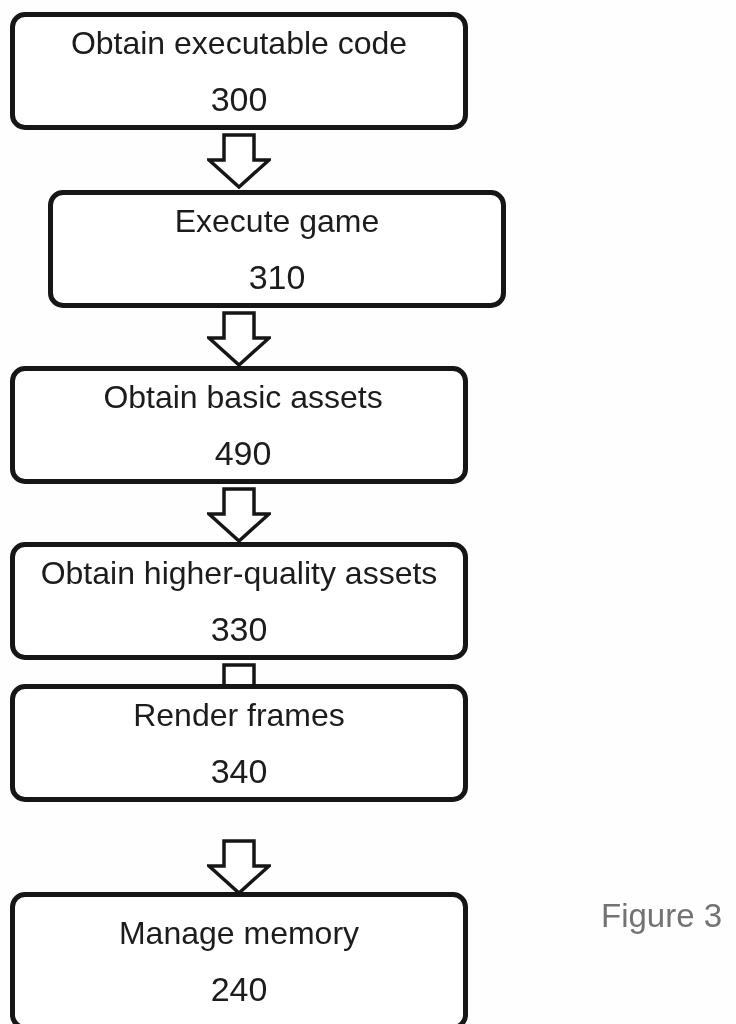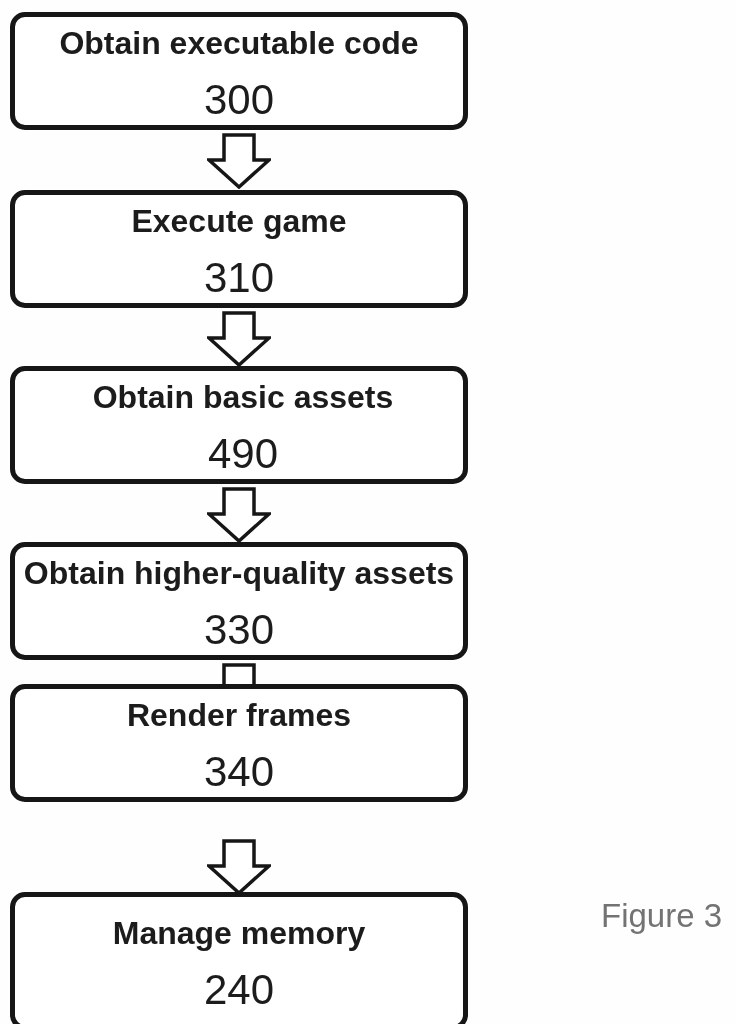--- a/index.html
+++ b/index.html
@@ -29,24 +29,23 @@
     flex-direction: column;
     align-items: center;
     justify-content: center;
     gap: 19px;
   }
   .node-label {
     font-size: 32px;
     line-height: 37px;
     white-space: nowrap;
     color: #1c1c1c;
-    font-weight: bold;
   }
   .node-number {
-    font-size: 42px;
+    font-size: 34px;
     line-height: 37px;
     color: #1c1c1c;
   }
   .down-arrow {
     position: absolute;
     left: 207px;
     width: 64px;
     height: 56px;
   }
   .figure-label {
@@ -66,21 +65,21 @@
 
   <div class="flow-node" style="top:12px;">
     <span class="node-label">Obtain executable code</span>
     <span class="node-number">300</span>
   </div>
 
   <svg class="down-arrow" style="top:133px;" viewBox="0 0 64 56">
     <path d="M17 2 L47 2 L47 27 L62 27 L32 54 L2 27 L17 27 Z" fill="#ffffff" stroke="#161616" stroke-width="3.5" stroke-linejoin="miter"></path>
   </svg>
 
-  <div class="flow-node" style="top:190px;">
+  <div class="flow-node" style="top:190px;margin-left:38px;">
     <span class="node-label">Execute game</span>
     <span class="node-number">310</span>
   </div>
 
   <svg class="down-arrow" style="top:311px;" viewBox="0 0 64 56">
     <path d="M17 2 L47 2 L47 27 L62 27 L32 54 L2 27 L17 27 Z" fill="#ffffff" stroke="#161616" stroke-width="3.5" stroke-linejoin="miter"></path>
   </svg>
 
   <div class="flow-node" style="top:366px;padding-left:8px;">
     <span class="node-label">Obtain basic assets</span>

